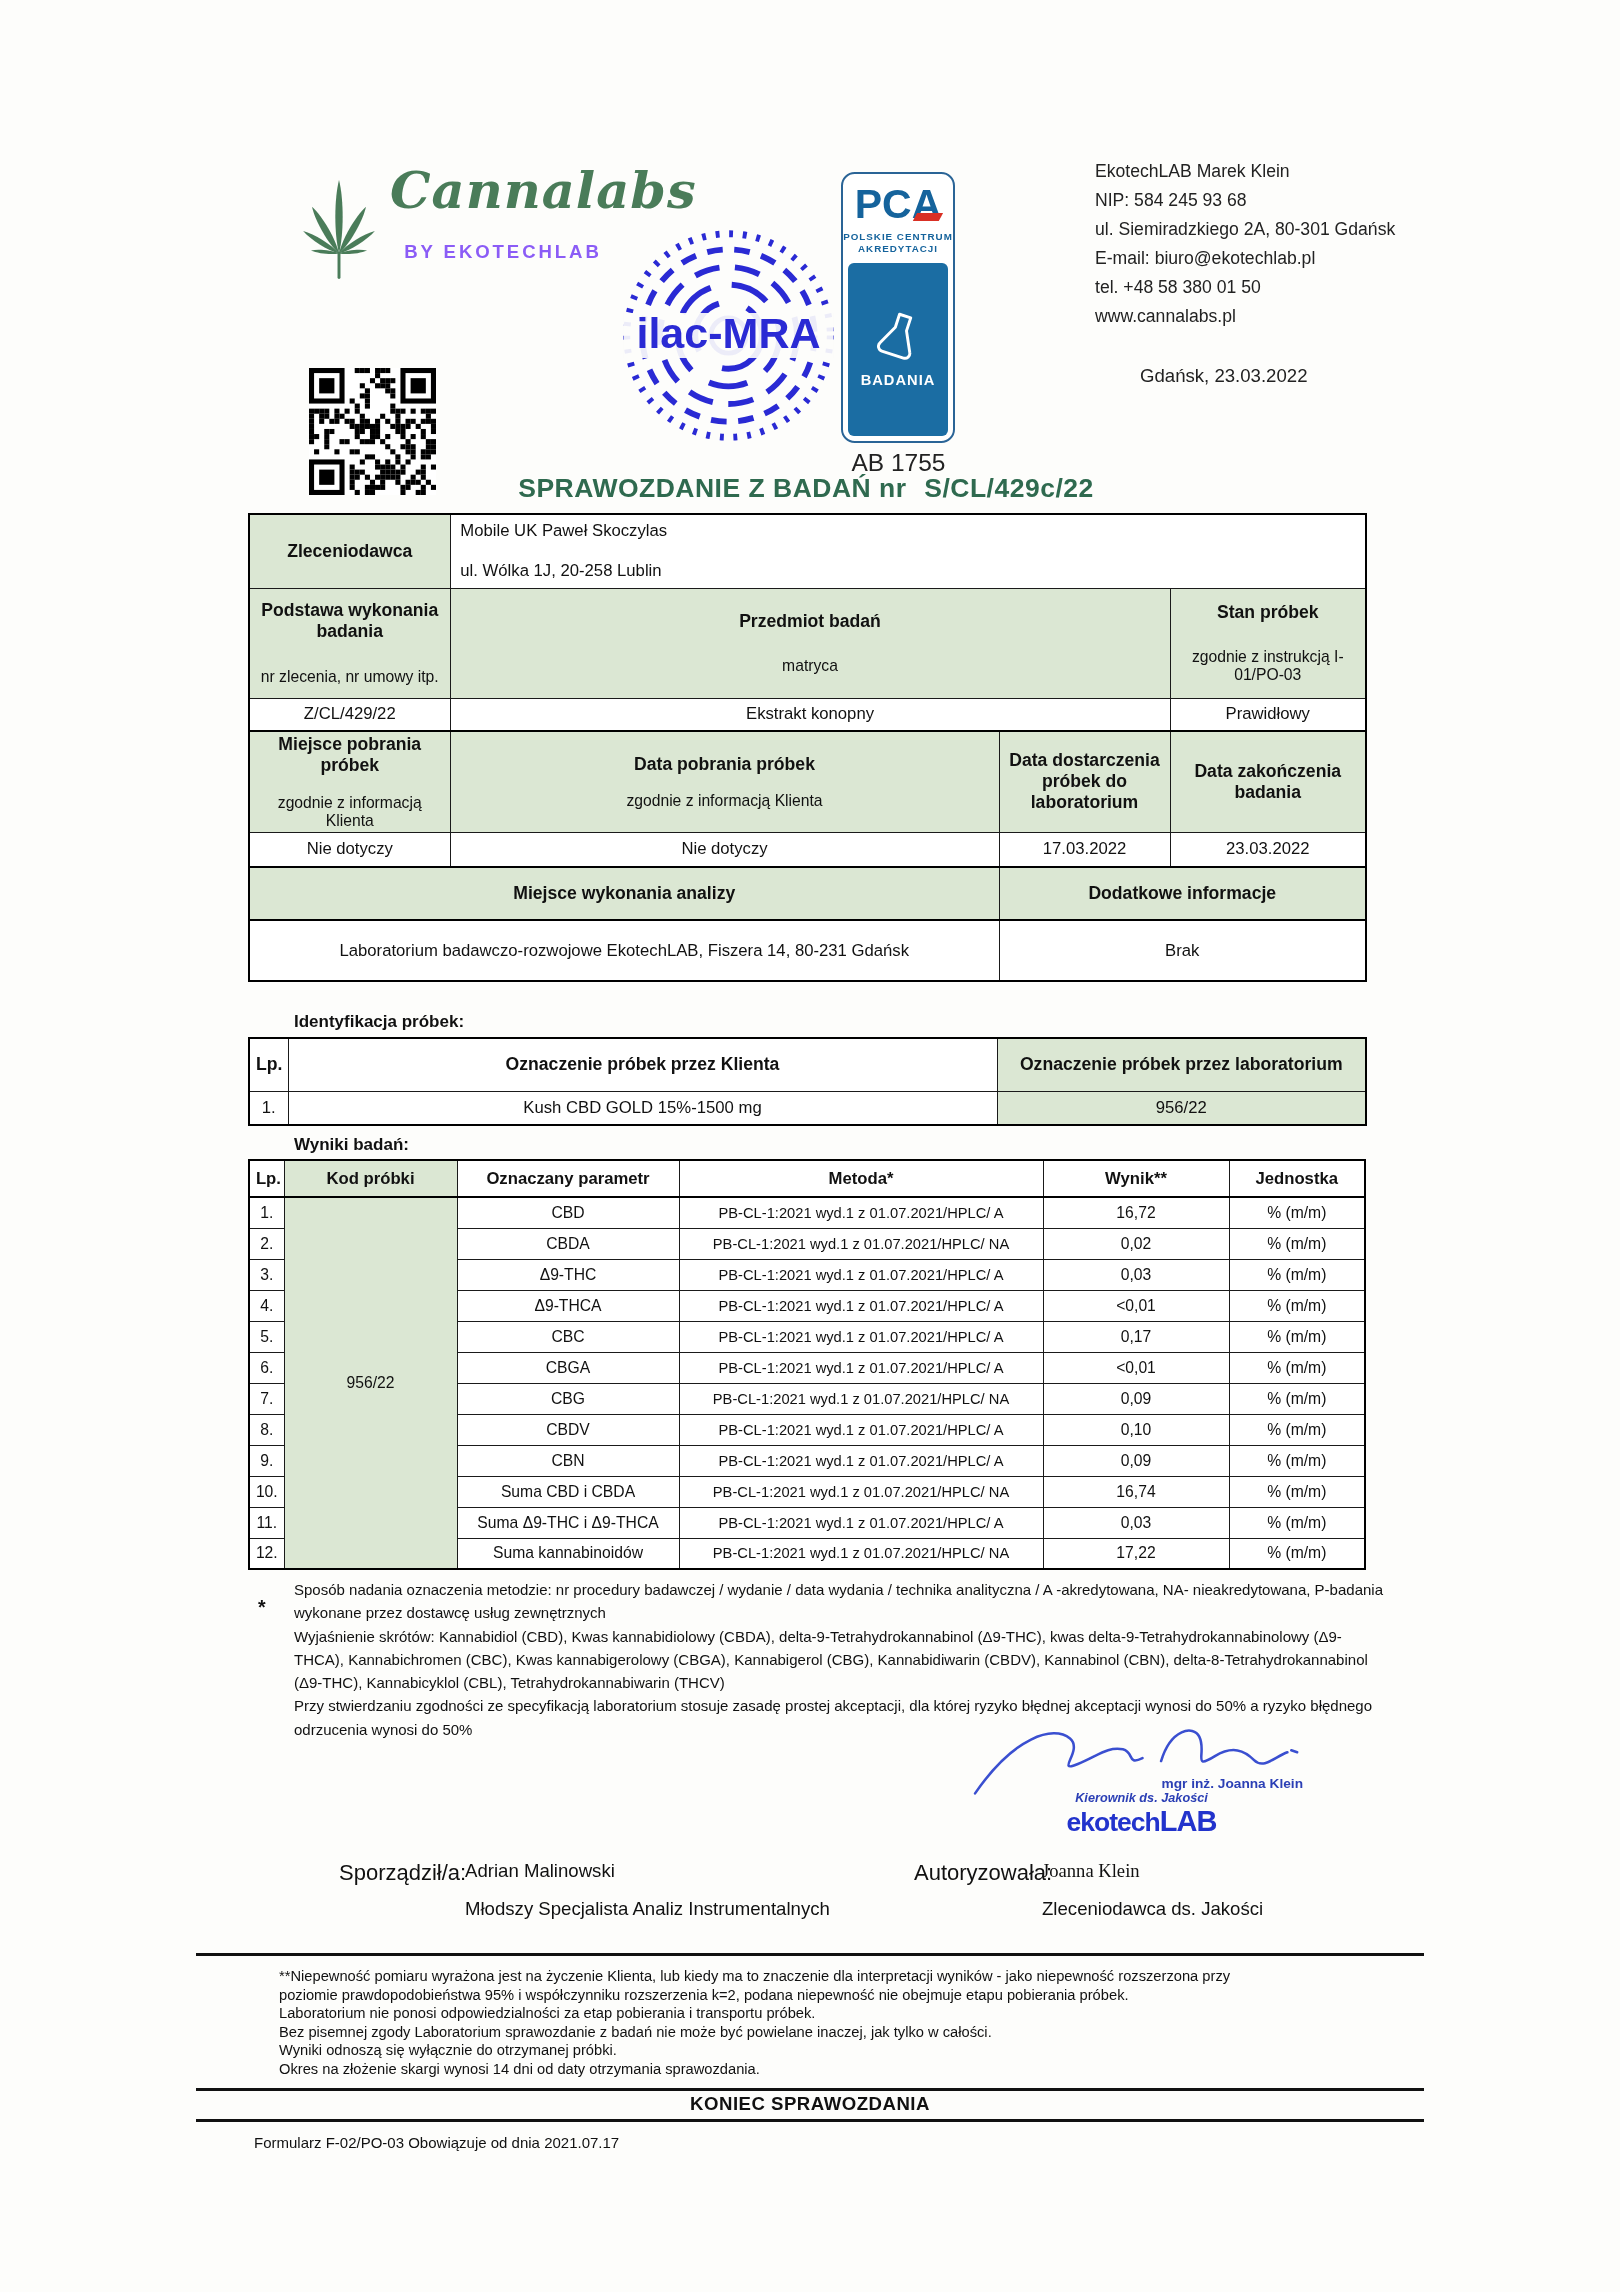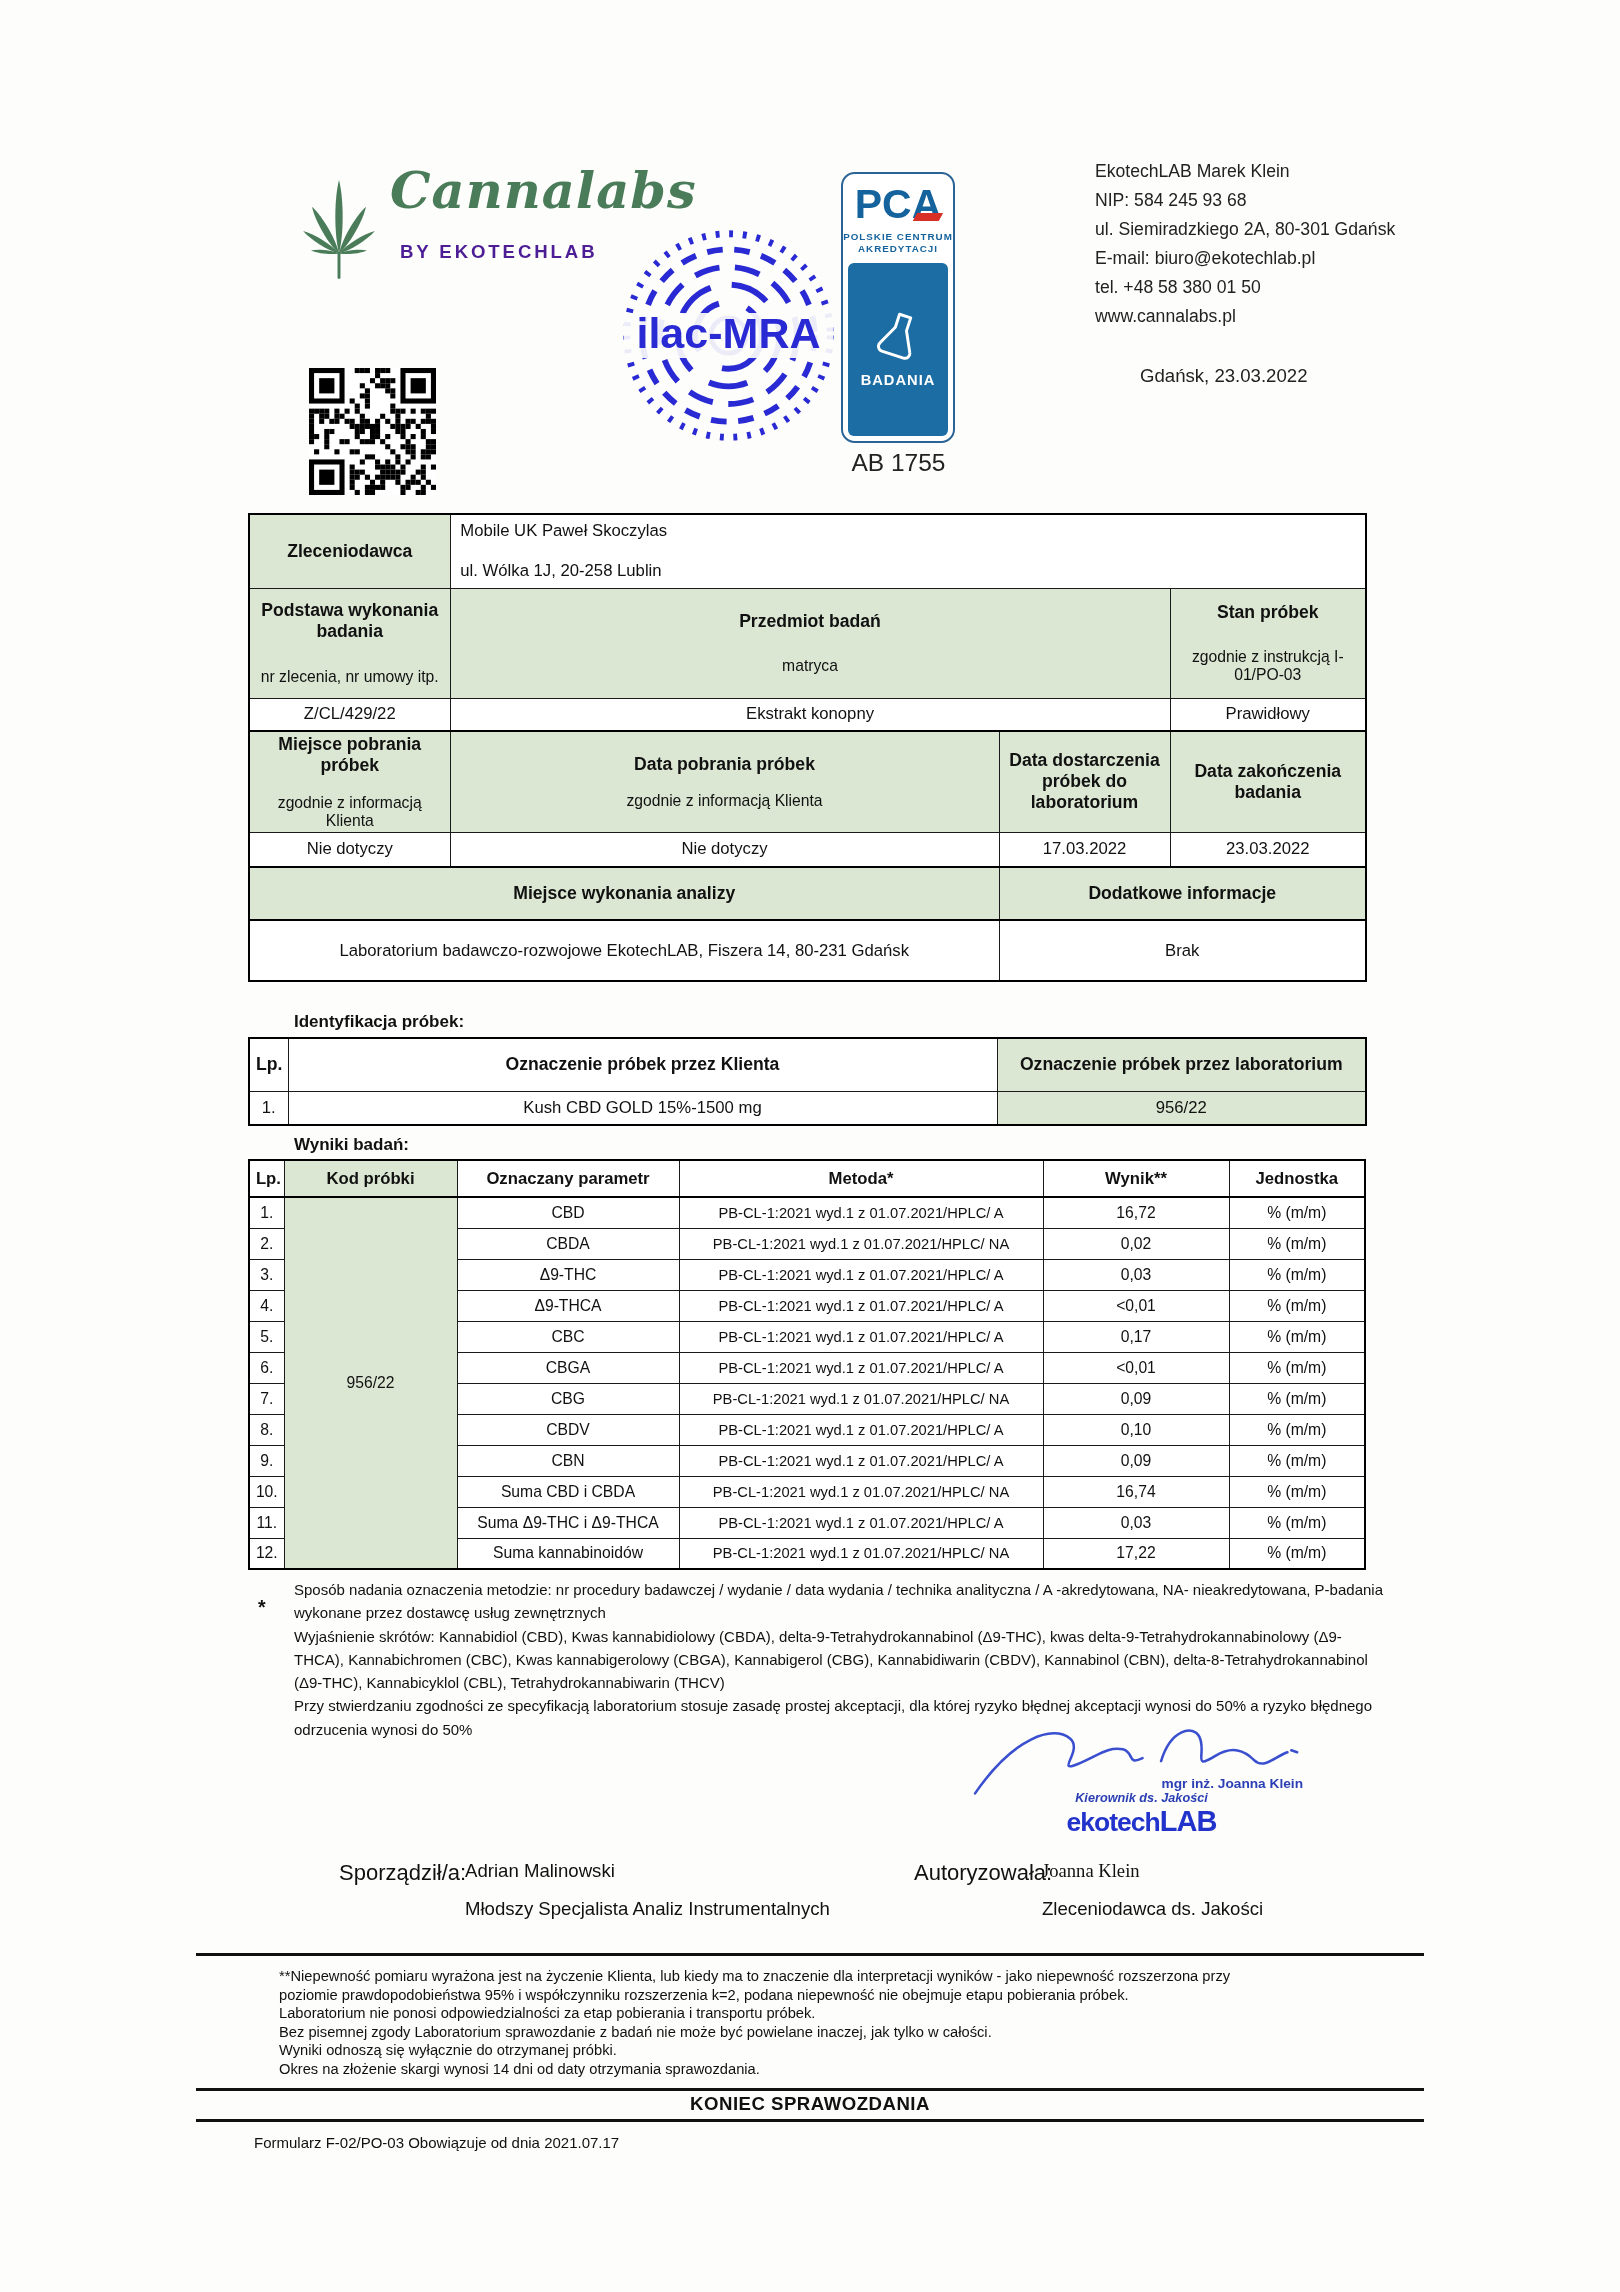--- a/index.html
+++ b/index.html
@@ -9,22 +9,22 @@
     font-family:"Liberation Sans",sans-serif;overflow:hidden;
   }
   
   .leaf{position:absolute;left:292px;top:169px;}
   .brand-script{
     position:absolute;left:390px;top:165px;width:225px;
     font-family:"DejaVu Serif",serif;font-style:italic;font-weight:bold;
     font-size:51px;color:#4a7c59;letter-spacing:1px;line-height:1;
   }
   .brand-tagline{
-    position:absolute;left:400px;top:241px;width:206px;
-    font-size:18.6px;font-weight:bold;letter-spacing:2.9px;color:#4c1d95;
+    position:absolute;left:400px;top:241px;width:206px;text-align:center;
+    font-size:18.6px;font-weight:bold;letter-spacing:2.9px;color:#8b5cf6;
   }
   .qr{position:absolute;left:309px;top:368px;width:127px;height:127px;background:#fff;}
   .ilac{position:absolute;left:616px;top:223px;width:225px;height:225px;}
   .pca-badge{
     position:absolute;left:841px;top:172px;width:114px;height:271px;
     border:2px solid #2a6496;border-radius:13.7px;background:#fff;
     display:flex;flex-direction:column;align-items:center;box-sizing:border-box;
   }
   .pca-acronym{position:relative;margin-top:9.8px;font-size:41px;font-weight:bold;color:#15639c;line-height:1;letter-spacing:0px;}
   .pca-red{position:absolute;right:1px;bottom:3.9px;width:25.5px;height:7.8px;background:#d93025;transform:skewX(-28deg);}
@@ -352,20 +352,23 @@
   <div class="contact">
     <div>EkotechLAB Marek Klein</div>
     <div>NIP: 584 245 93 68</div>
     <div>ul. Siemiradzkiego 2A, 80-301 Gdańsk</div>
     <div>E-mail: biuro@ekotechlab.pl</div>
     <div>tel. +48 58 380 01 50</div>
     <div>www.cannalabs.pl</div>
   </div>
   <div class="place-date">Gdańsk,   23.03.2022</div>
 
+  <div class="report-title">
+    <span>SPRAWOZDANIE Z BADAŃ nr</span><span class="num">S/CL/429c/22</span>
+  </div>
 
   <table class="tbl info-tbl">
     <colgroup>
         <col style="width:201px">
         <col style="width:549px">
         <col style="width:171px">
         <col style="width:196px">
       </colgroup>
     <tbody>
         <tr class="rowA">

